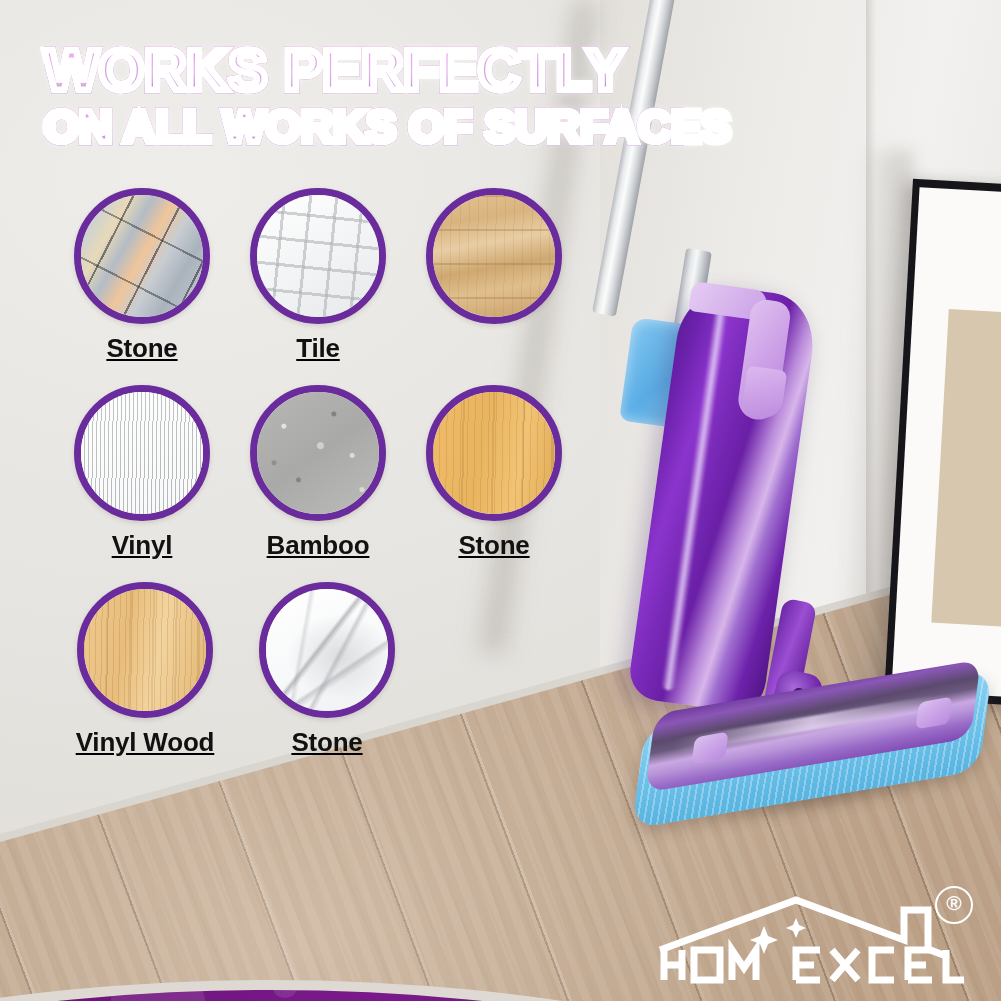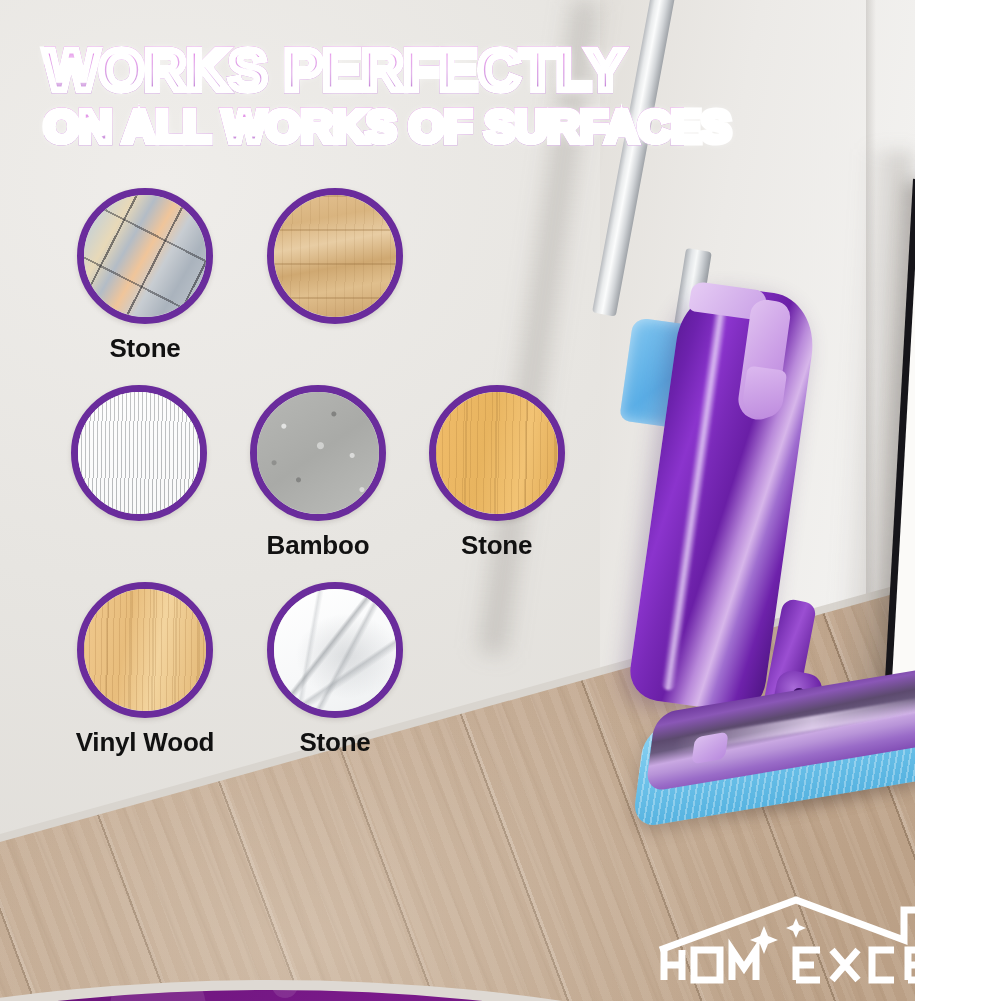--- a/index.html
+++ b/index.html
@@ -1,21 +1,20 @@
 <!DOCTYPE html>
 <html><head>
 <meta charset="utf-8">
 <style>
   html,body{margin:0;padding:0;background:#fff;}
   body{font-family:"Liberation Sans",sans-serif;}
 
   #stage{
-    position:relative;width:898px;height:1001px;overflow:hidden;
+    position:relative;width:1001px;height:1001px;overflow:hidden;
     background:#a16207;
-    padding-left:17px;
   }
 
   
   .wall{
     position:absolute;inset:0;
     background:
       radial-gradient(120% 90% at 18% 18%, #efedea 0%, #e7e5e1 45%, #dedbd6 100%);
   }
   .wall-right{
     position:absolute;left:600px;top:0;width:401px;height:1001px;
@@ -225,21 +224,21 @@
     -webkit-background-clip:text;background-clip:text;color:transparent;
     -webkit-text-stroke:7px #ffffff;paint-order:stroke fill;
     text-shadow:0 0 10px rgba(255,255,255,.95);
     white-space:nowrap;
   }
   .hl1{font-size:58px;}
   .hl2{font-size:45px;margin-top:6px;}
 
   
   .grid{position:absolute;left:58px;top:188px;width:520px;}
-  .grow{display:flex;gap:16px;margin-bottom:21px;}
+  .grow{display:flex;gap:8px;margin-bottom:21px;text-decoration:underline;}
   .cell{width:174px;text-align:center;}
   .swatch{
     width:122px;height:122px;border-radius:50%;
     border:7px solid #6a2c9c;margin:0 auto;
     overflow:hidden;position:relative;background:#ddd;
     box-shadow:0 2px 5px rgba(90,80,70,.18);
   }
   .swatch i{position:absolute;inset:0;display:block;}
   .slabel{
     display:block;margin-top:9px;font-size:26px;font-weight:700;
@@ -391,30 +390,37 @@
 
     <div class="grow">
       <div class="cell">
         <div class="swatch">
             <i class="tx-stone"></i>
           </div>
         <span class="slabel">Stone</span>
       </div>
       <div class="cell">
         <div class="swatch">
+            <i class="tx-tile"></i>
+          </div>
+        <span class="slabel">Tile</span>
+      </div>
+      <div class="cell">
+        <div class="swatch">
             <i class="tx-laminate"></i>
           </div>
       </div>
     </div>
 
     <div class="grow">
       <div class="cell">
         <div class="swatch">
             <i class="tx-vinyl"></i>
           </div>
+        <span class="slabel">Vinyl</span>
       </div>
       <div class="cell">
         <div class="swatch">
             <i class="tx-cement"></i>
           </div>
         <span class="slabel">Bamboo</span>
       </div>
       <div class="cell">
         <div class="swatch">
             <i class="tx-bamboo"></i>

